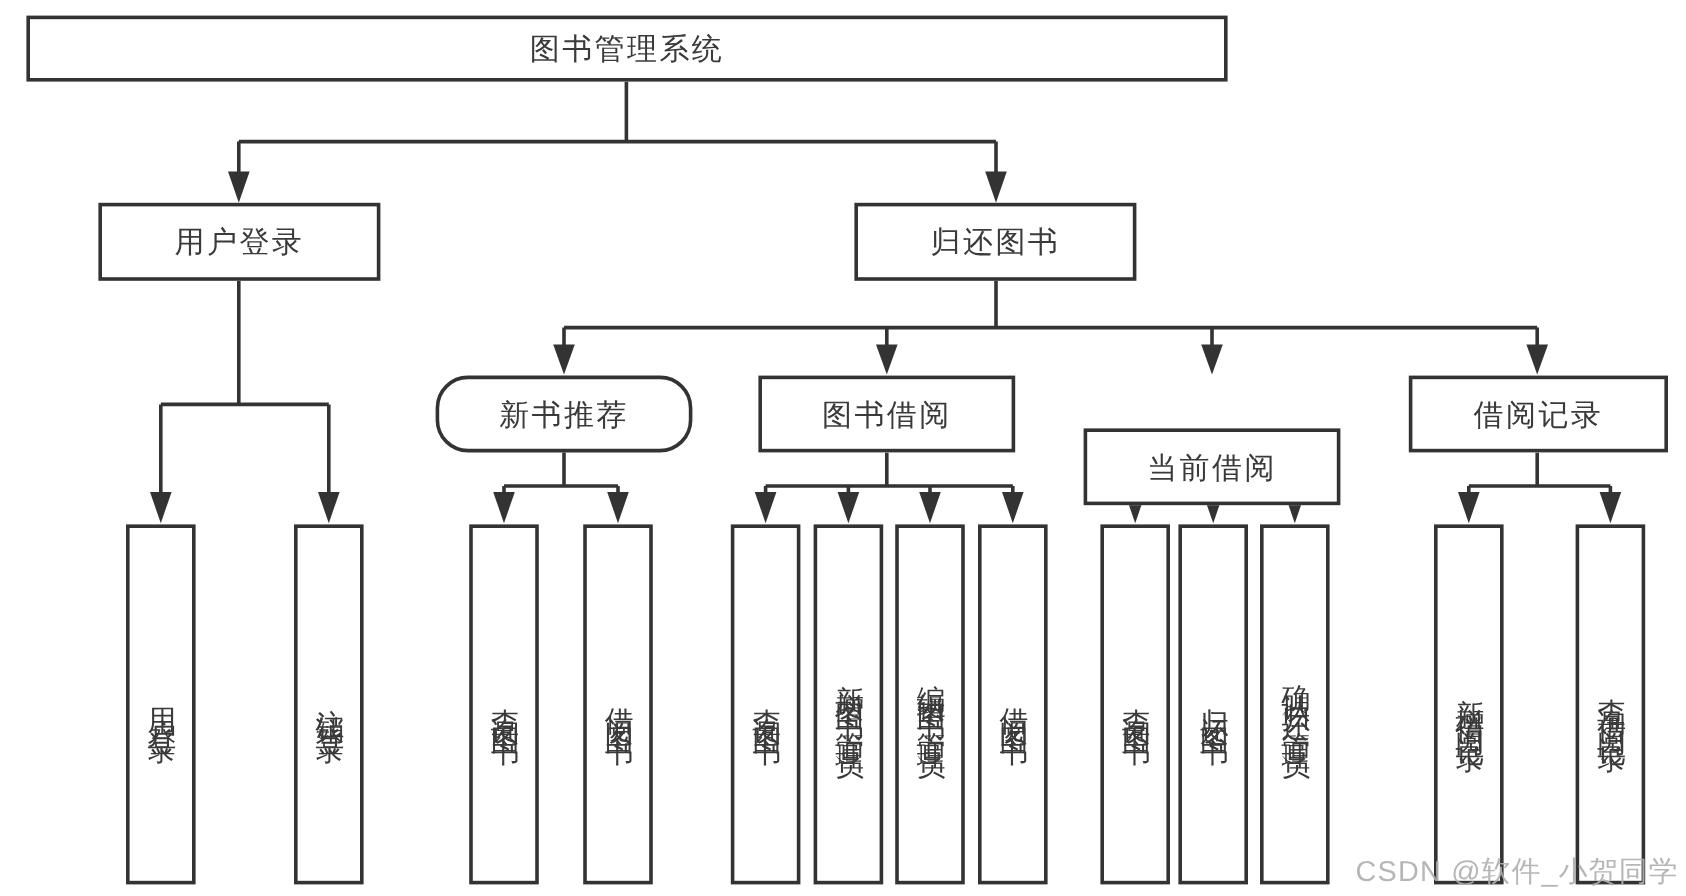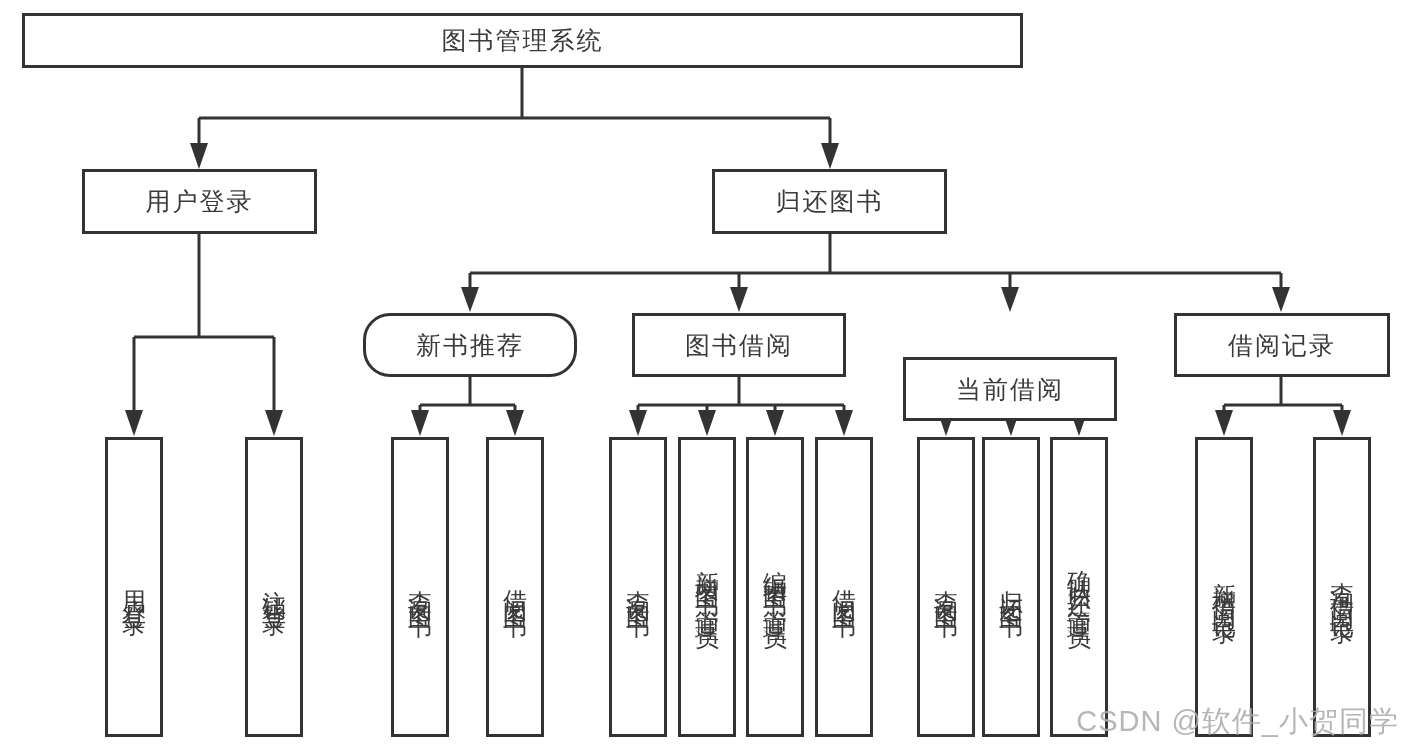--- a/index.html
+++ b/index.html
@@ -29,21 +29,21 @@
   .n-cur  { left:903px;  width:214px;margin-top:44px; }
   .n-rec  { left:1174px; width:216px; }
   .leaf   { top:437px; height:300px; width:58px; }
   .a1{left:105px;} .a2{left:245px;}
   .b1{left:391px;} .b2{left:486px;}
   .c1{left:609px;} .c2{left:678px;} .c3{left:746px;} .c4{left:815px;}
   .d1{left:917px;} .d2{left:982px;} .d3{left:1050px;}
   .e1{left:1195px;} .e2{left:1313px;}
   .watermark {
     position:absolute; right:6px; bottom:5px;
-    font-size:29px; letter-spacing:1px; white-space:nowrap;
+    font-size:24px; letter-spacing:1px; white-space:nowrap;
     color:rgba(174,174,174,0.9);
   }
   .cline { stroke:#333333; stroke-width:3; fill:none; }
   .ahead { fill:#333333; stroke:none; }
 </style>
 </head>
 <body>
 
 <div class="stage">
 

